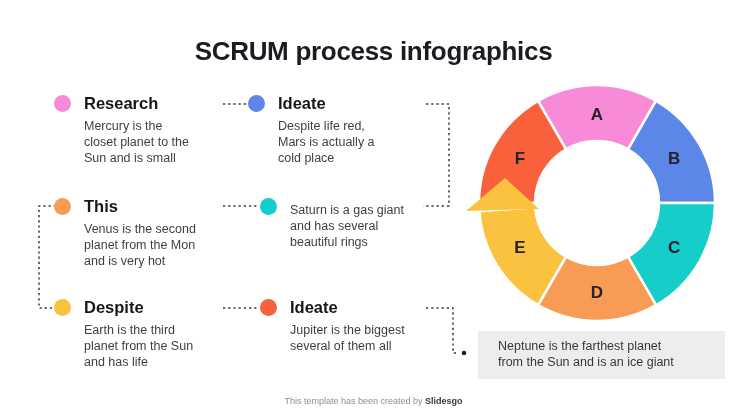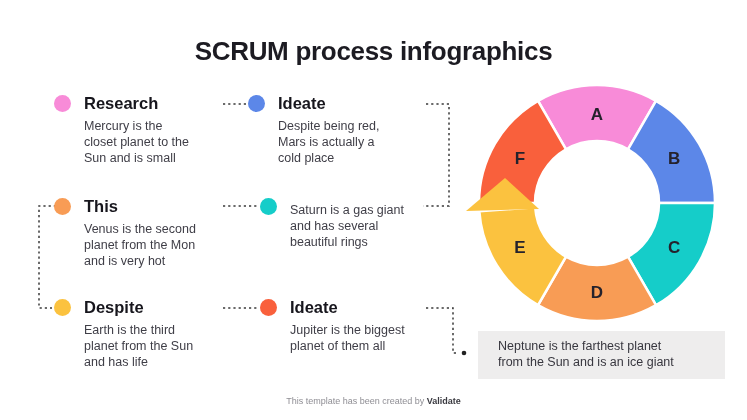--- a/index.html
+++ b/index.html
@@ -67,39 +67,39 @@
       <p>Earth is the third
 planet from the Sun
 and has life</p>
     </div>
   </div>
 
   <div class="step" style="left:248px;top:94px">
     <span class="dot" style="background: rgb(92, 135, 232);"></span>
     <div>
       <h3>Ideate</h3>
-      <p>Despite being red,
+      <p>Despite life red,
 Mars is actually a
 cold place</p>
     </div>
   </div>
   <div class="step" style="left:260px;top:197px">
     <span class="dot" style="background: rgb(21, 205, 201);"></span>
     <div>
       <p>Saturn is a gas giant
 and has several
 beautiful rings</p>
     </div>
   </div>
   <div class="step" style="left:260px;top:298px">
     <span class="dot" style="background: rgb(249, 96, 60);"></span>
     <div>
       <h3>Ideate</h3>
       <p>Jupiter is the biggest
-planet of them all</p>
+several of them all</p>
     </div>
   </div>
 
   <div class="donut">
     <svg id="donut-svg" width="250" height="250" viewBox="0 0 250 250">
         <path d="M68.0 22.8 A118 118 0 0 1 186.0 22.8 L158.0 71.3 A62 62 0 0 0 96.0 71.3 Z" fill="#F88BD8" stroke="#ffffff" stroke-width="2.5"></path>
         <path d="M186.0 22.8 A118 118 0 0 1 245.0 125.0 L189.0 125.0 A62 62 0 0 0 158.0 71.3 Z" fill="#5C87E8" stroke="#ffffff" stroke-width="2.5"></path>
         <path d="M245.0 125.0 A118 118 0 0 1 186.0 227.2 L158.0 178.7 A62 62 0 0 0 189.0 125.0 Z" fill="#15CDC9" stroke="#ffffff" stroke-width="2.5"></path>
         <path d="M186.0 227.2 A118 118 0 0 1 68.0 227.2 L96.0 178.7 A62 62 0 0 0 158.0 178.7 Z" fill="#F89C55" stroke="#ffffff" stroke-width="2.5"></path>
         <path d="M68.0 227.2 A118 118 0 0 1 9.3 133.2 L65.2 129.3 A62 62 0 0 0 96.0 178.7 Z" fill="#FBC23F" stroke="#ffffff" stroke-width="2.5"></path>
@@ -112,16 +112,16 @@
         <text x="49.9" y="169.5" text-anchor="middle" dominant-baseline="central">E</text>
         <text x="49.9" y="80.5" text-anchor="middle" dominant-baseline="central">F</text>
       </svg>
   </div>
 
   <div class="note-box">Neptune is the farthest planet
 from the Sun and is an ice giant</div>
 
   <div class="footer">
     <span>This template has been created by</span>
-    <b>Validate</b>
+    <b>Slidesgo</b>
   </div>
 
 </div>
 
 </body></html>

